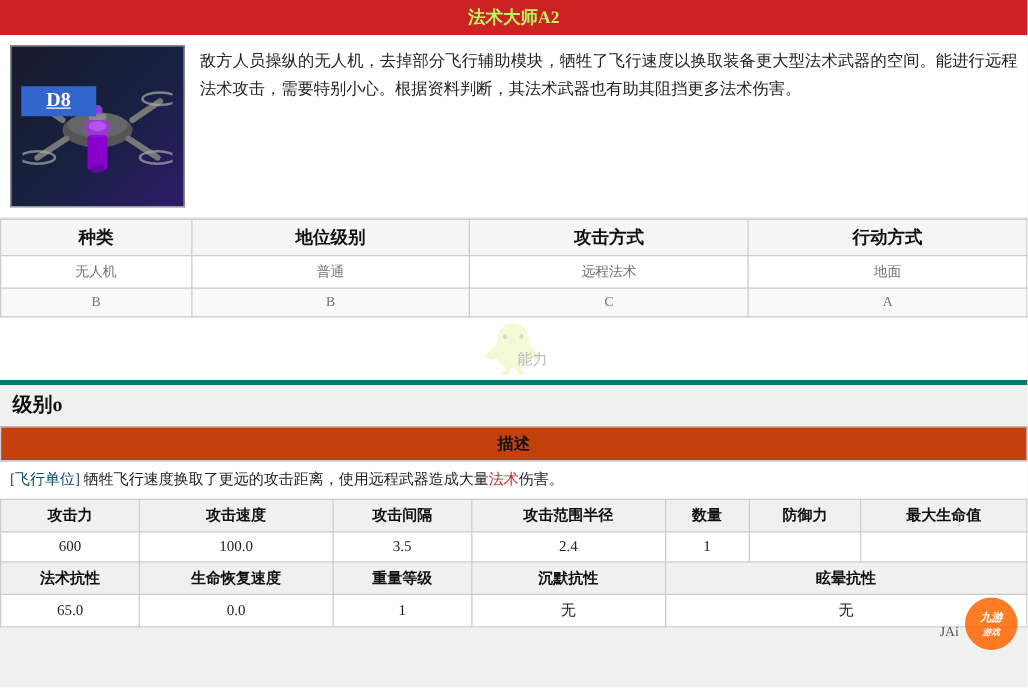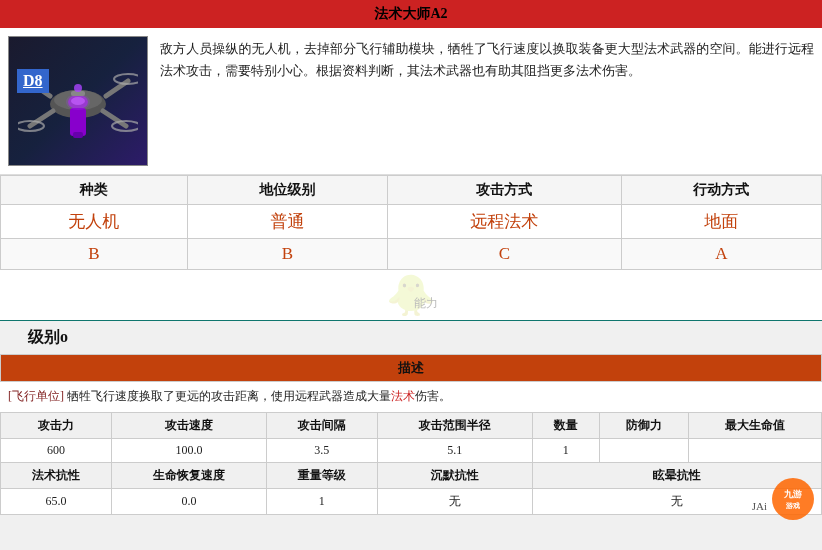--- a/index.html
+++ b/index.html
@@ -9,21 +9,21 @@
       font-family: 'SimSun', '宋体', serif;
       font-size: 13px;
       background: #f0f0f0;
       overflow: hidden;
       position: relative;
     }
 
     
     .title-bar {
       background: #cc2222;
-      color: #000000;
+      color: #bef264;
       text-align: center;
       padding: 5px 0;
       font-size: 14px;
       font-weight: bold;
     }
 
     
     .main-content {
       background: white;
       display: flex;
@@ -36,21 +36,21 @@
       padding: 8px;
       border-bottom: 1px solid #ddd;
       align-items: flex-start;
     }
 
     .unit-badge {
       background: #3366cc;
       color: white;
       font-size: 16px;
       font-weight: bold;
-      padding: 3px 6px;
+      padding: 3px 20px;
       position: absolute;
       top: 32px;
       left: 8px;
       z-index: 10;
       text-decoration: underline;
     }
 
     .unit-image-wrapper {
       position: relative;
       width: 140px;
@@ -98,37 +98,37 @@
       text-align: center;
       font-weight: bold;
       font-size: 14px;
       color: #111;
     }
 
     .stats-table td {
       border: 1px solid #ccc;
       padding: 5px 8px;
       text-align: center;
-      font-size: 17px;
-      color: #c2410c;
+      font-size: 11px;
+      color: #737373;
       background: white;
     }
 
     .stats-table tr:nth-child(even) td {
       background: #f9f9f9;
     }
 
     
     .level-section {
       background: #f0f0f0;
-      padding: 6px 28px;
+      padding: 6px 10px;
       font-size: 16px;
       font-weight: bold;
       color: #111;
-      border-top: 1px solid #0f766e;
+      border-top: 4px solid #0f766e;
     }
 
     
     .bottom-section {
       background: white;
       margin-top: 0;
     }
 
     .section-title {
       background: #c2410c;
@@ -188,20 +188,21 @@
       height: 42px;
       background: #ff6600;
       border-radius: 50%;
       display: flex;
       align-items: center;
       justify-content: center;
       color: white;
       font-size: 9px;
       font-weight: bold;
       flex-direction: column;
+      font-style: italic;
     }
 
     
     .center-duck {
       display: flex;
       justify-content: center;
       align-items: center;
       position: relative;
       height: 50px;
     }
@@ -297,40 +298,40 @@
   </div>
 
 </div>
 
 <div class="level-section">
   <span>级别o</span>
 </div>
 
 <div class="bottom-section">
   <div class="section-title">描述</div>
-  <div class="desc-text"><span style="color:#7f1d1d; cursor:pointer;">[飞行单位]</span> 牺牲飞行速度换取了更远的攻击距离，使用远程武器造成大量<span style="color:#cc2222;font-family:Liberation Mono, monospace;">法术</span>伤害。</div>
+  <div class="desc-text"><span style="color:#0c4a6e; cursor:pointer;">[飞行单位]</span> 牺牲飞行速度换取了更远的攻击距离，使用远程武器造成大量<span style="color:#cc2222;font-family:Liberation Mono, monospace;">法术</span>伤害。</div>
 
   <table class="data-table">
     <thead>
       <tr>
         <th>攻击力</th>
         <th>攻击速度</th>
         <th>攻击间隔</th>
         <th>攻击范围半径</th>
         <th>数量</th>
         <th>防御力</th>
         <th>最大生命值</th>
       </tr>
     </thead>
     <tbody>
       <tr>
         <td>600</td>
         <td>100.0</td>
         <td>3.5</td>
-        <td>5.1</td>
+        <td>2.4</td>
         <td>1</td>
         <td></td>
         <td></td>
       </tr>
       <tr>
         <th>法术抗性</th>
         <th>生命恢复速度</th>
         <th>重量等级</th>
         <th>沉默抗性</th>
         <th colspan="3">眩晕抗性</th>

